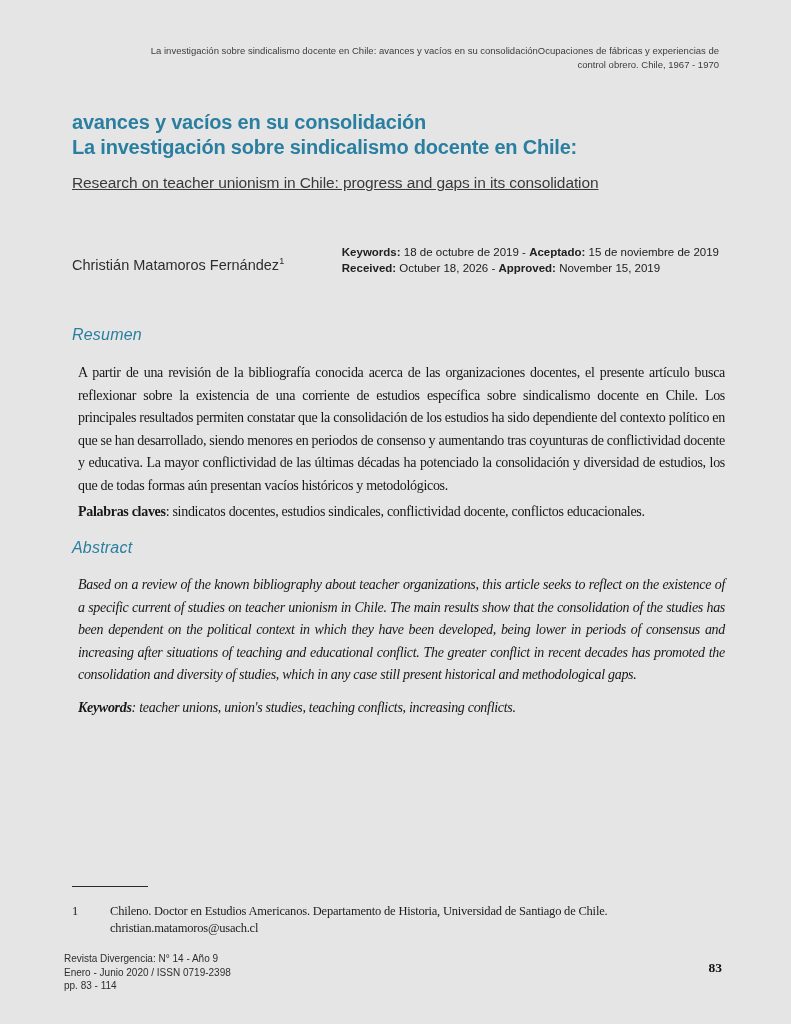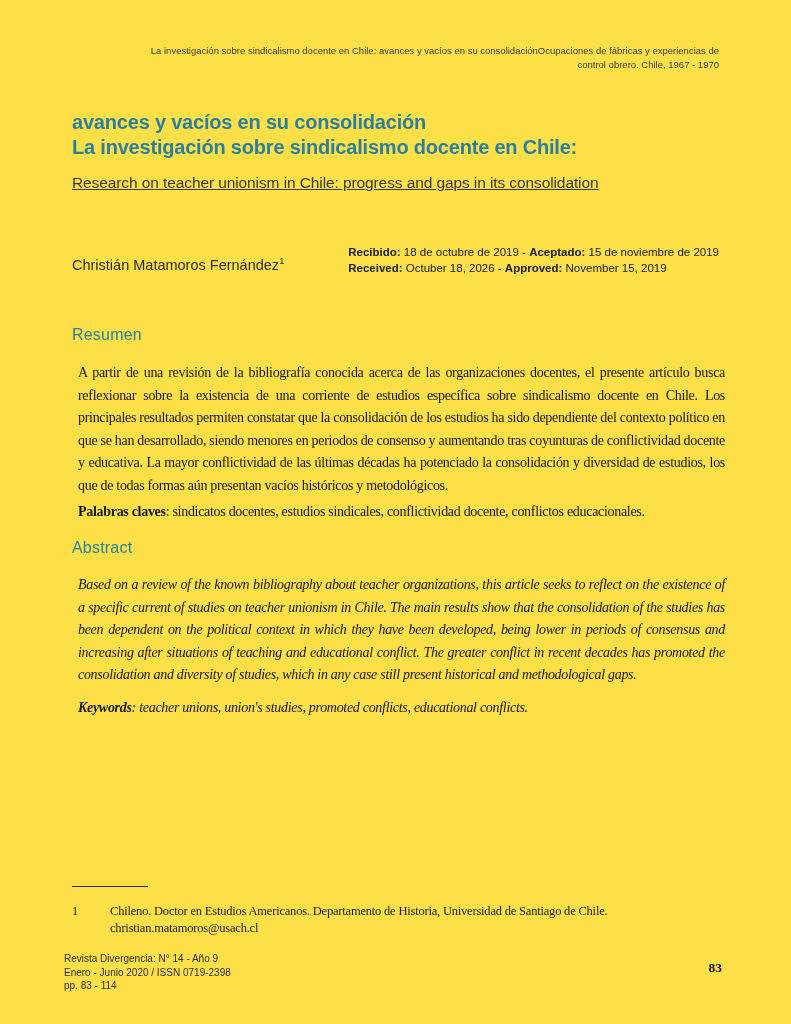--- a/index.html
+++ b/index.html
@@ -1,19 +1,19 @@
 <!DOCTYPE html>
 <html lang="es"><head>
 <meta charset="utf-8">
 <style>
   html,body{margin:0;padding:0;background:#ffffff;}
   .page{
     position:relative;
     width:791px;height:1024px;
-    background:#fde047;
+    background:#e5e5e5;
     margin:0 auto;
     font-family:"Liberation Sans",sans-serif;
     color:#1c1c1c;
     overflow:hidden;
   }
   .running-header{
     position:absolute;top:44px;right:72px;width:580px;
     text-align:right;
     font-size:9.5px;line-height:13.5px;
     color:#3c3c3c;
@@ -41,20 +41,21 @@
   .author sup{font-size:9px;}
   .dates{
     font-size:11.5px;line-height:16px;color:#202020;
     text-align:left;
   }
   .dates b{font-weight:700;}
   .section-heading{
     position:absolute;left:72px;width:647px;margin:0;
     font-size:16px;line-height:20px;font-weight:400;
     letter-spacing:0.2px;
+    font-style:italic;
   }
   .h-resumen{top:325px;}
   .h-abstract{top:538px;}
   .serif-body{
     position:absolute;left:78px;width:647px;margin:0;
     font-family:"Liberation Serif","DejaVu Serif",serif;
     font-size:14px;line-height:22.5px;
     letter-spacing:-0.3px;
     text-align:justify;
     color:#171717;
@@ -99,21 +100,21 @@
   </h1>
 
   <div class="title-en">Research on teacher unionism in Chile: progress and gaps in its consolidation</div>
 
   <div class="author-row">
     <div class="author">
       <span>Christián Matamoros Fernández</span><sup>1</sup>
     </div>
     <div class="dates">
       <div class="dline">
-        <b>Recibido:</b>
+        <b>Keywords:</b>
         <span>18 de octubre de 2019 -</span>
         <b>Aceptado:</b>
         <span>15 de noviembre de 2019</span>
       </div>
       <div class="dline">
         <b>Received:</b>
         <span>Octuber 18, 2026 -</span>
         <b>Approved:</b>
         <span>November 15, 2019</span>
       </div>
@@ -126,21 +127,21 @@
 
   <p class="serif-body kw">
     <b>Palabras claves</b><span>: sindicatos docentes, estudios sindicales, conflictividad docente, conflictos educacionales.</span>
   </p>
 
   <h2 class="section-heading h-abstract" style="color:#2a7fa0;">Abstract</h2>
 
   <p class="serif-body body-en">Based on a review of the known bibliography about teacher organizations, this article seeks to reflect on the existence of a specific current of studies on teacher unionism in Chile. The main results show that the consolidation of the studies has been dependent on the political context in which they have been developed, being lower in periods of consensus and increasing after situations of teaching and educational conflict. The greater conflict in recent decades has promoted the consolidation and diversity of studies, which in any case still present historical and methodological gaps.</p>
 
   <p class="serif-body kw-en">
-    <b>Keywords</b><span>: teacher unions, union's studies, promoted conflicts, educational conflicts.</span>
+    <b>Keywords</b><span>: teacher unions, union's studies, teaching conflicts, increasing conflicts.</span>
   </p>
 
   <div class="footnote-rule"></div>
 
   <div class="footnote">
     <span class="fn-num">1</span>
     <span class="fn-text">Chileno. Doctor en Estudios Americanos. Departamento de Historia, Universidad de Santiago de Chile. christian.matamoros@usach.cl</span>
   </div>
 
   <div class="footer-left">

